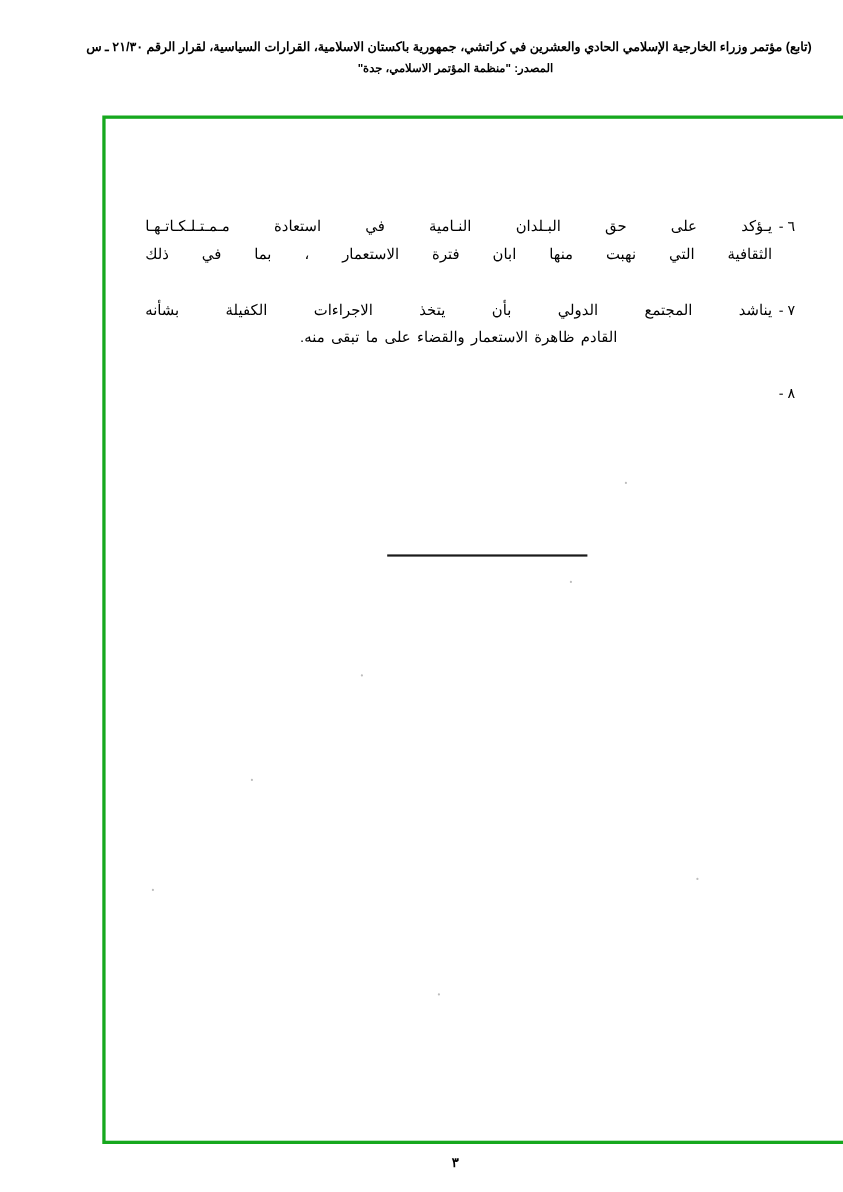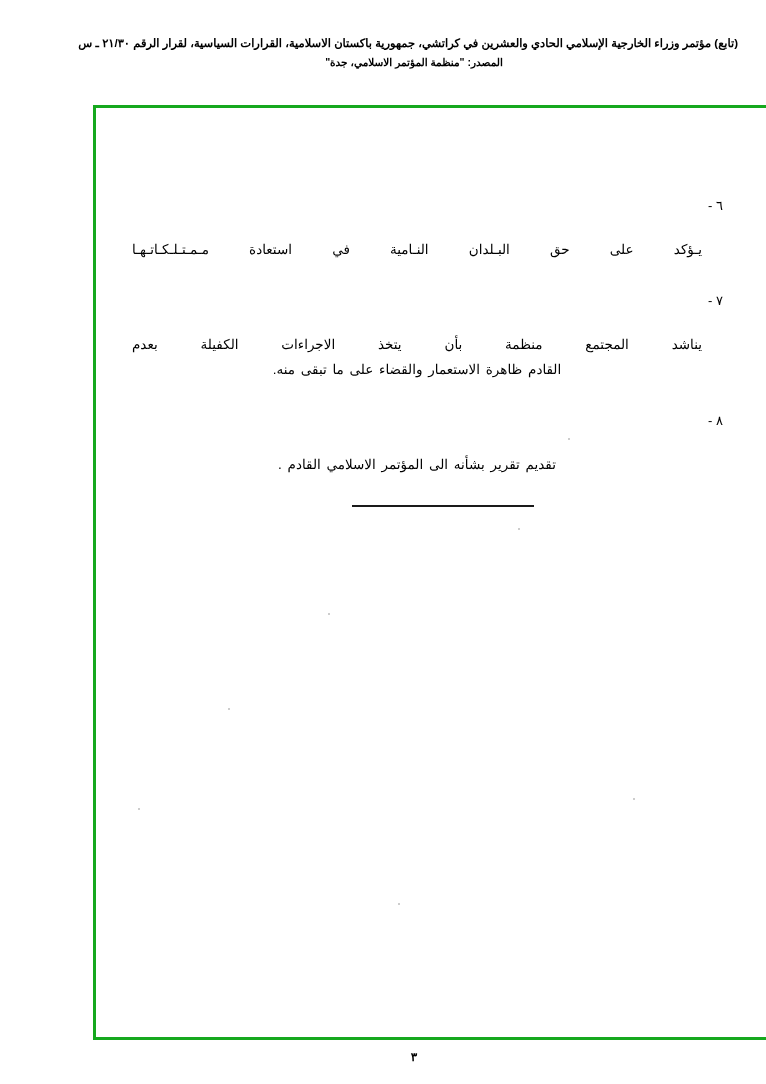--- a/index.html
+++ b/index.html
@@ -81,21 +81,20 @@
     letter-spacing: 1px;
   }
   .clause-body {
     flex: 1 1 auto;
     font-size: 13.5px;
     line-height: 25px;
     text-align: justify;
     text-align-last: justify;
     letter-spacing: 1.4px;
     word-spacing: 2px;
-    margin-top: 44px;
   }
   .clause-body .last-line {
     text-align-last: right;
   }
 
   
   .separator-wrap {
     position: absolute;
     top: 385px;
     left: 0;
@@ -139,35 +138,35 @@
   </div>
 
   <div class="frame">
 
     <div class="content">
 
       <div class="clause">
         <div class="clause-num">٦ -</div>
         <div class="clause-body">
           <div>يـؤكد على حق البـلدان النـامية في استعادة مـمـتـلـكـاتـهـا</div>
+          <div>الثقافية التي نهبت منها ابان فترة الاستعمار ، بما في ذلك</div>
         </div>
       </div>
 
       <div class="clause">
         <div class="clause-num">٧ -</div>
         <div class="clause-body">
-          <div>يناشد المجتمع منظمة بأن يتخذ الاجراءات الكفيلة بعدم</div>
+          <div>يناشد المجتمع الدولي بأن يتخذ الاجراءات الكفيلة بشأنه</div>
           <div class="last-line" style="text-align-last:center;">القادم ظاهرة الاستعمار والقضاء على ما تبقى منه.</div>
         </div>
       </div>
 
       <div class="clause">
         <div class="clause-num">٨ -</div>
         <div class="clause-body">
-          <div class="last-line" style="text-align-last:center;">تقديم تقرير بشأنه الى المؤتمر الاسلامي القادم .</div>
         </div>
       </div>
 
     </div>
 
     <div class="separator-wrap">
       <span class="separator"></span>
     </div>
 
     <span class="speck" style="top:420px;right:270px;width:2px;height:2px;"></span>

